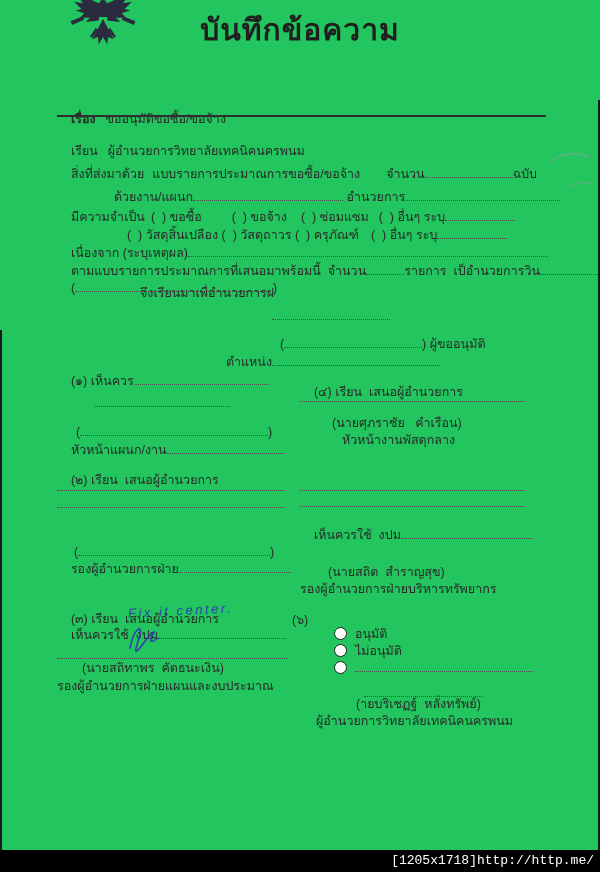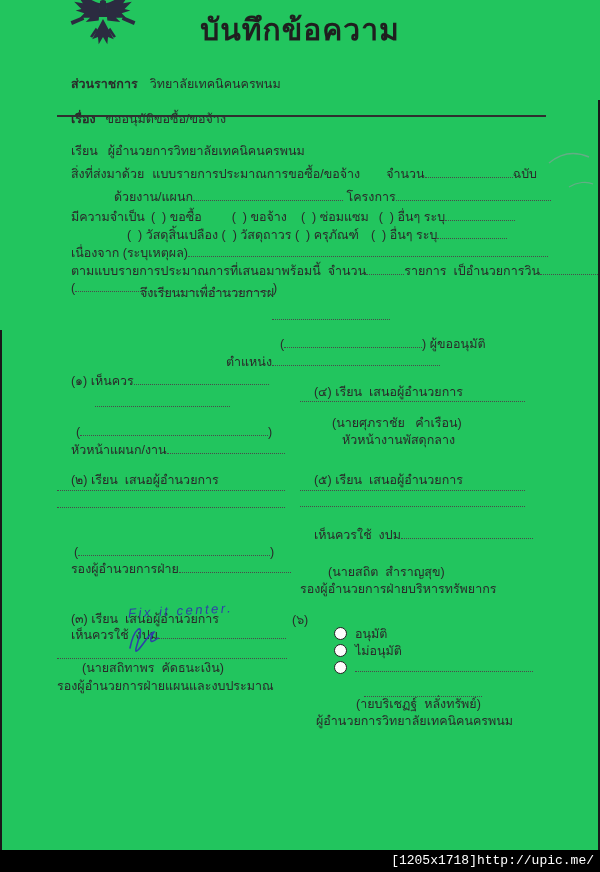--- a/index.html
+++ b/index.html
@@ -40,41 +40,38 @@
       <path d="M22 42 l-17 7 2 5 17 -7 z"></path>
       <path d="M78 42 l17 7 -2 5 -17 -7 z"></path>
       <path d="M50 46 l-15 28 8 -3 1 10 6 -10 6 10 1 -10 8 3 z"></path>
       <path d="M40 58 l-8 12 3 2 8 -11 z"></path>
       <path d="M60 58 l8 12 -3 2 -8 -11 z"></path>
     </g>
   </svg>
 
   <div class="title">บันทึกข้อความ</div>
 
-  <div class="line" style="top:62px;left:57px">
-    <span class="b">ส่วนราชการ</span><span style="display:inline-block;width:12px"></span><span>วิทยาลัยเทคนิคนครพนม</span>
-  </div>
 
 
   <div class="line" style="top:97px;left:57px">
     <span class="b">เรื่อง</span><span style="display:inline-block;width:10px"></span><span>ขออนุมัติขอซื้อ/ขอจ้าง</span>
   </div>
 
   <div class="rule" style="top:115px"></div>
 
   <div class="line" style="top:129px;left:57px">
     <span>เรียน</span><span style="display:inline-block;width:10px"></span><span>ผู้อำนวยการวิทยาลัยเทคนิคนครพนม</span>
   </div>
 
   <div class="line" style="top:152px;left:57px">
     <span>สิ่งที่ส่งมาด้วย</span><span style="display:inline-block;width:8px"></span><span>แบบรายการประมาณการขอซื้อ/ขอจ้าง</span><span style="display:inline-block;width:26px"></span><span>จำนวน</span><span class="dots" style="width:88px"></span><span>ฉบับ</span>
   </div>
 
   <div class="line" style="top:175px;left:100px">
-    <span>ด้วยงาน/แผนก</span><span class="dots" style="width:150px"></span> <span>โครงการ</span><span class="dots" style="width:155px"></span>
+    <span>ด้วยงาน/แผนก</span><span class="dots" style="width:150px"></span> <span>อำนวยการ</span><span class="dots" style="width:155px"></span>
   </div>
 
   <div class="line" style="top:195px;left:57px">
     <span>มีความจำเป็น</span><span style="display:inline-block;width:6px"></span><span>(  )</span> <span>ขอซื้อ</span><span style="display:inline-block;width:30px"></span><span>(  )</span> <span>ขอจ้าง</span><span style="display:inline-block;width:14px"></span><span>(  )</span> <span>ซ่อมแซม</span><span style="display:inline-block;width:10px"></span><span>(  )</span> <span>อื่นๆ ระบุ</span><span class="dots" style="width:70px"></span>
   </div>
 
   <div class="line" style="top:213px;left:113px">
     <span>(  )</span> <span>วัสดุสิ้นเปลือง</span> <span>(  )</span> <span>วัสดุถาวร</span> <span>(  )</span> <span>ครุภัณฑ์</span><span style="display:inline-block;width:12px"></span><span>(  )</span> <span>อื่นๆ ระบุ</span><span class="dots" style="width:70px"></span>
   </div>
 
@@ -137,23 +134,20 @@
   <div class="line" style="top:661px;left:82px">(นายสถิทาพร  คัดธนะเงิน)</div>
   <div class="line" style="top:679px;left:57px">รองผู้อำนวยการฝ่ายแผนและงบประมาณ</div>
 
   <div class="line" style="top:370px;left:300px">
     <span>(๔)</span> <span>เรียน  เสนอผู้อำนวยการ</span>
   </div>
   <div class="line" style="top:391px;left:300px"><span class="dots" style="width:225px"></span></div>
   <div class="line" style="top:416px;left:332px">(นายศุภราชัย   คำเรือน)</div>
   <div class="line" style="top:433px;left:342px">หัวหน้างานพัสดุกลาง</div>
 
-  <div class="line" style="top:458px;left:300px">
-    <span>(๕)</span> <span>เรียน  เสนอผู้อำนวยการ</span>
-  </div>
   <div class="line" style="top:480px;left:300px"><span class="dots" style="width:225px"></span></div>
   <div class="line" style="top:496px;left:300px"><span class="dots" style="width:225px"></span></div>
   <div class="line" style="top:513px;left:300px">
     <span>เห็นควรใช้  งปม</span><span class="dots" style="width:132px"></span>
   </div>
   <div class="line" style="top:565px;left:328px">(นายสถิต  สำราญสุข)</div>
   <div class="line" style="top:582px;left:300px">รองผู้อำนวยการฝ่ายบริหารทรัพยากร</div>
 
   <div class="line" style="top:613px;left:292px">(๖)</div>
   <div class="line" style="top:612px;left:320px">
@@ -172,16 +166,16 @@
 
   <svg class="pencil" style="top:145px;left:545px" width="52" height="60" viewBox="0 0 52 60">
     <path d="M4 18 C16 8 30 6 44 12" fill="none" stroke="#9a9aa6" stroke-width="1.4"></path>
     <path d="M24 42 C32 37 42 36 48 39" fill="none" stroke="#9a9aa6" stroke-width="1.2"></path>
   </svg>
 
   <div class="edge" style="left:0;top:330px;bottom:22px"></div>
   <div class="edge" style="right:0;top:100px;bottom:22px"></div>
 
   <div class="footer-bar">
-    <span>[1205x1718]http://upic.me/</span>
+    <span>[1205x1718]http://http.me/</span>
   </div>
 
 </div>
 
 </body></html>

